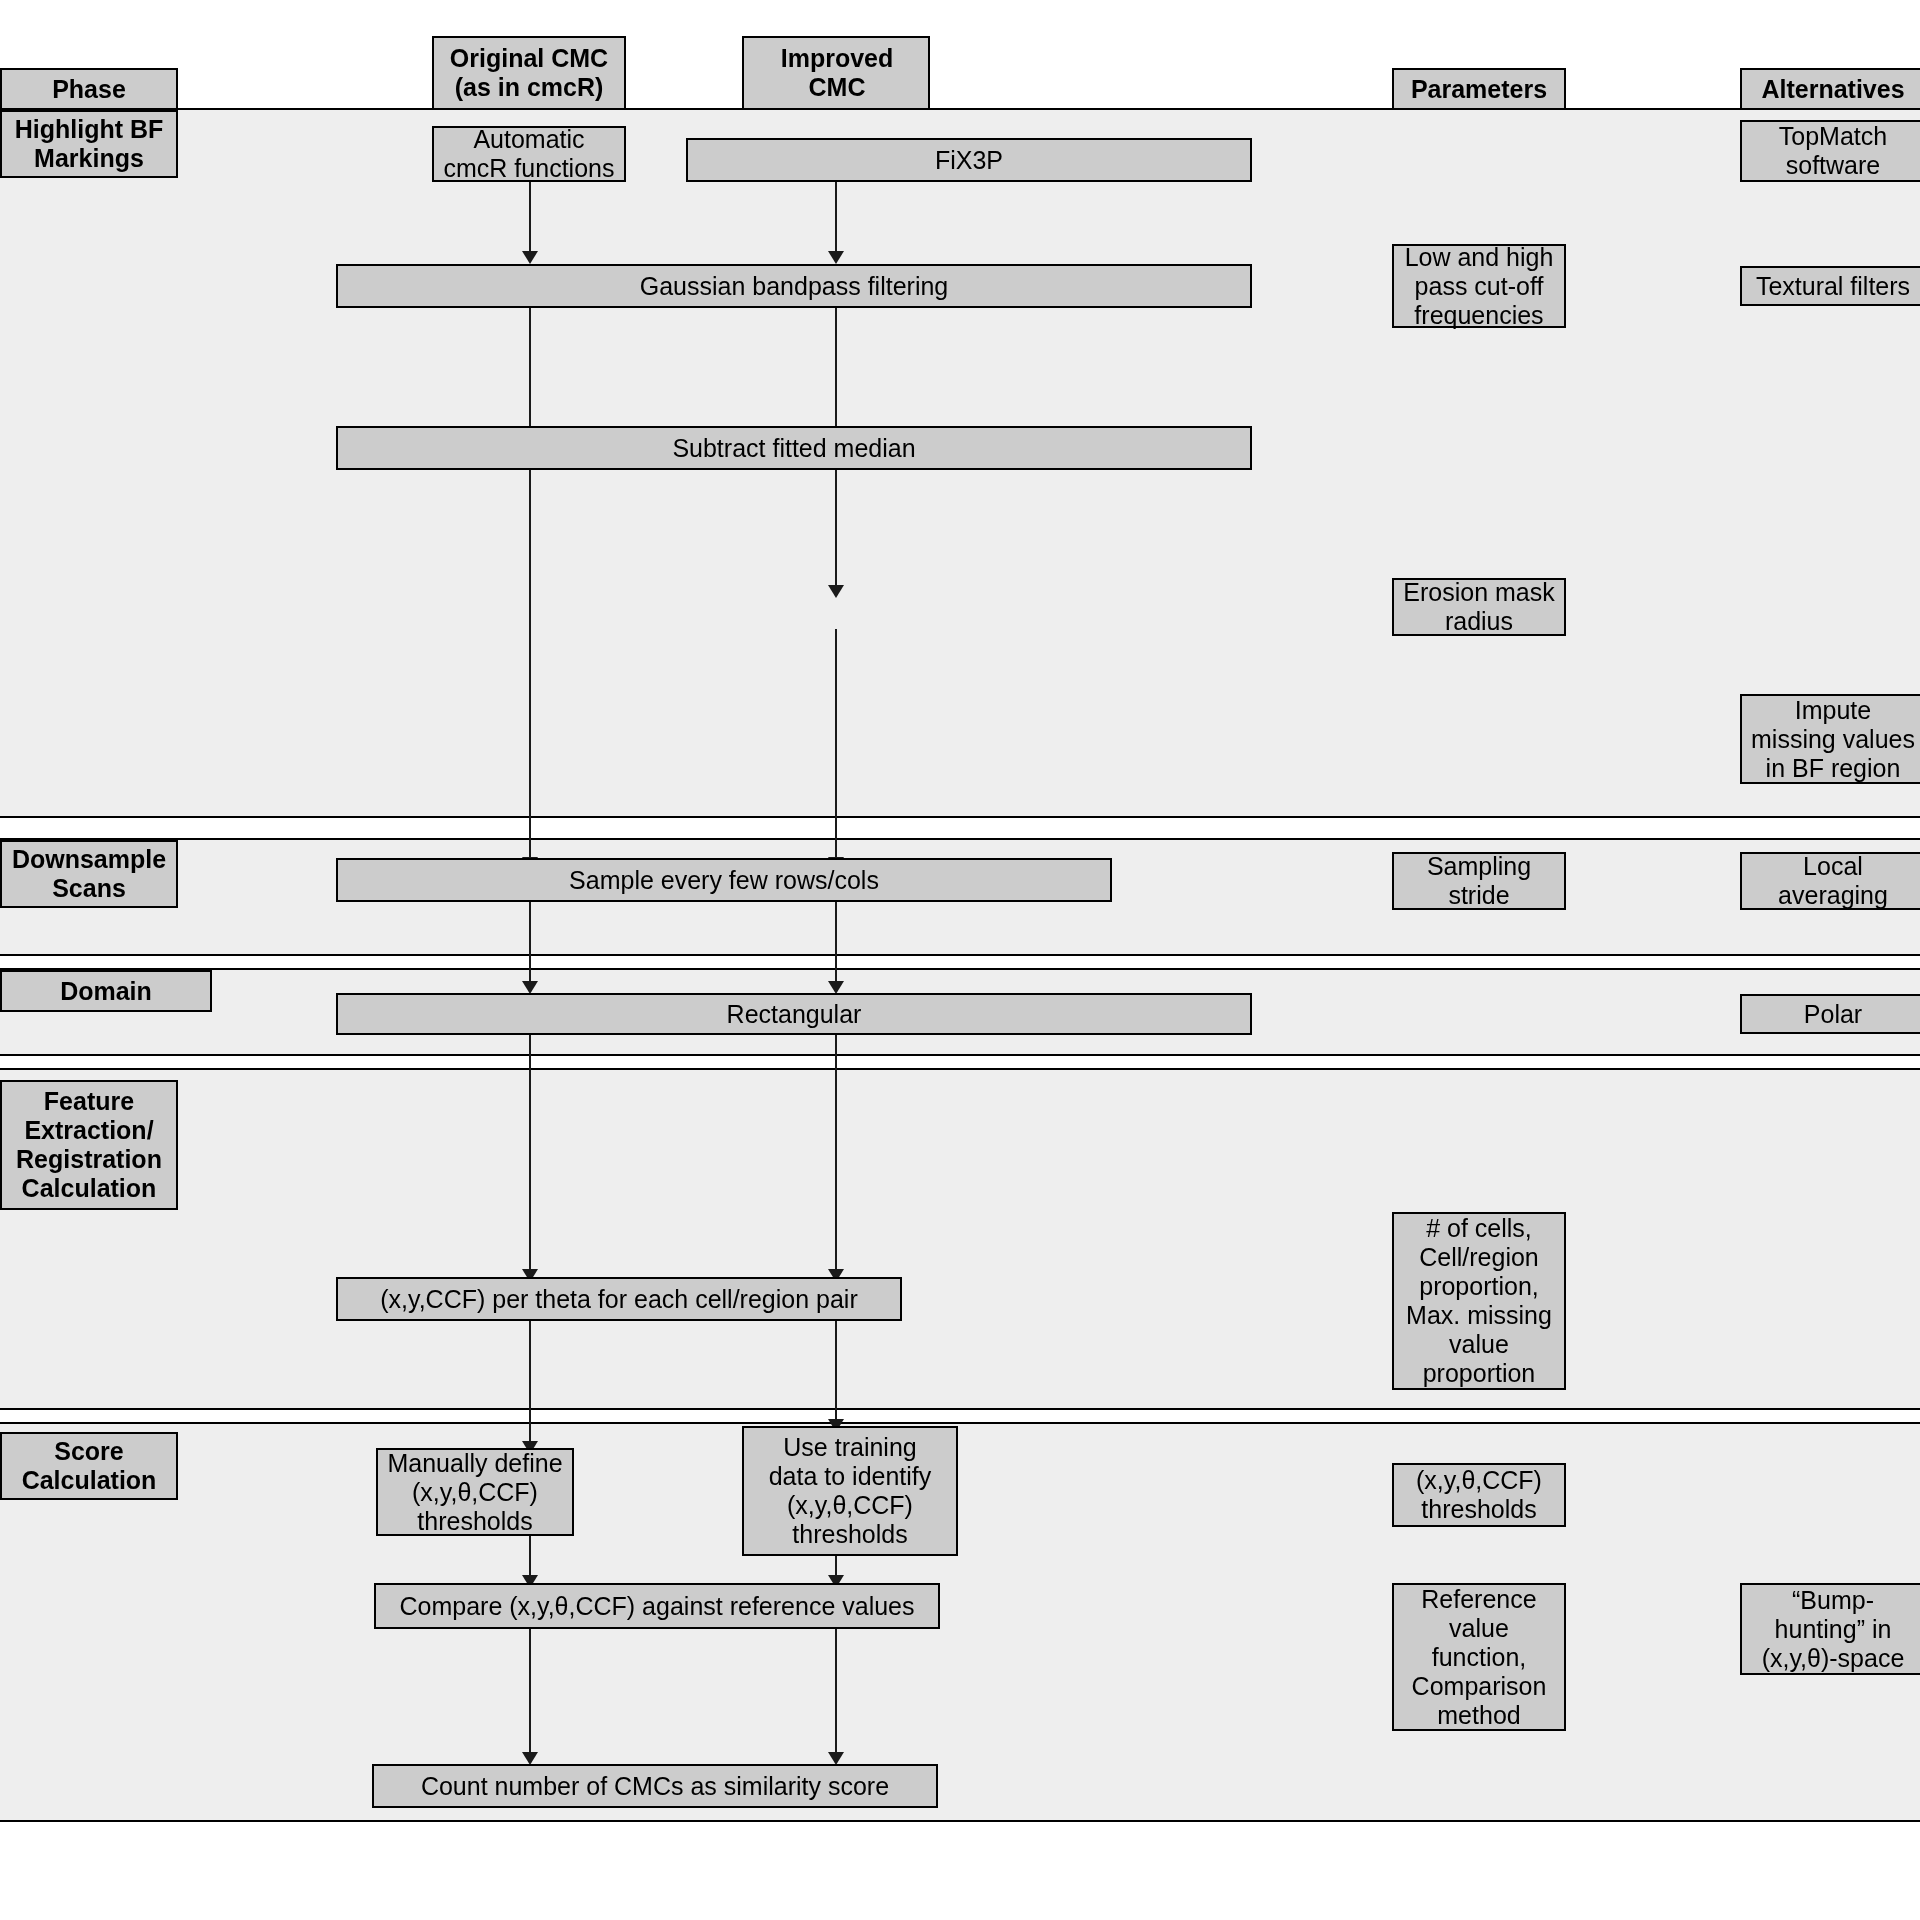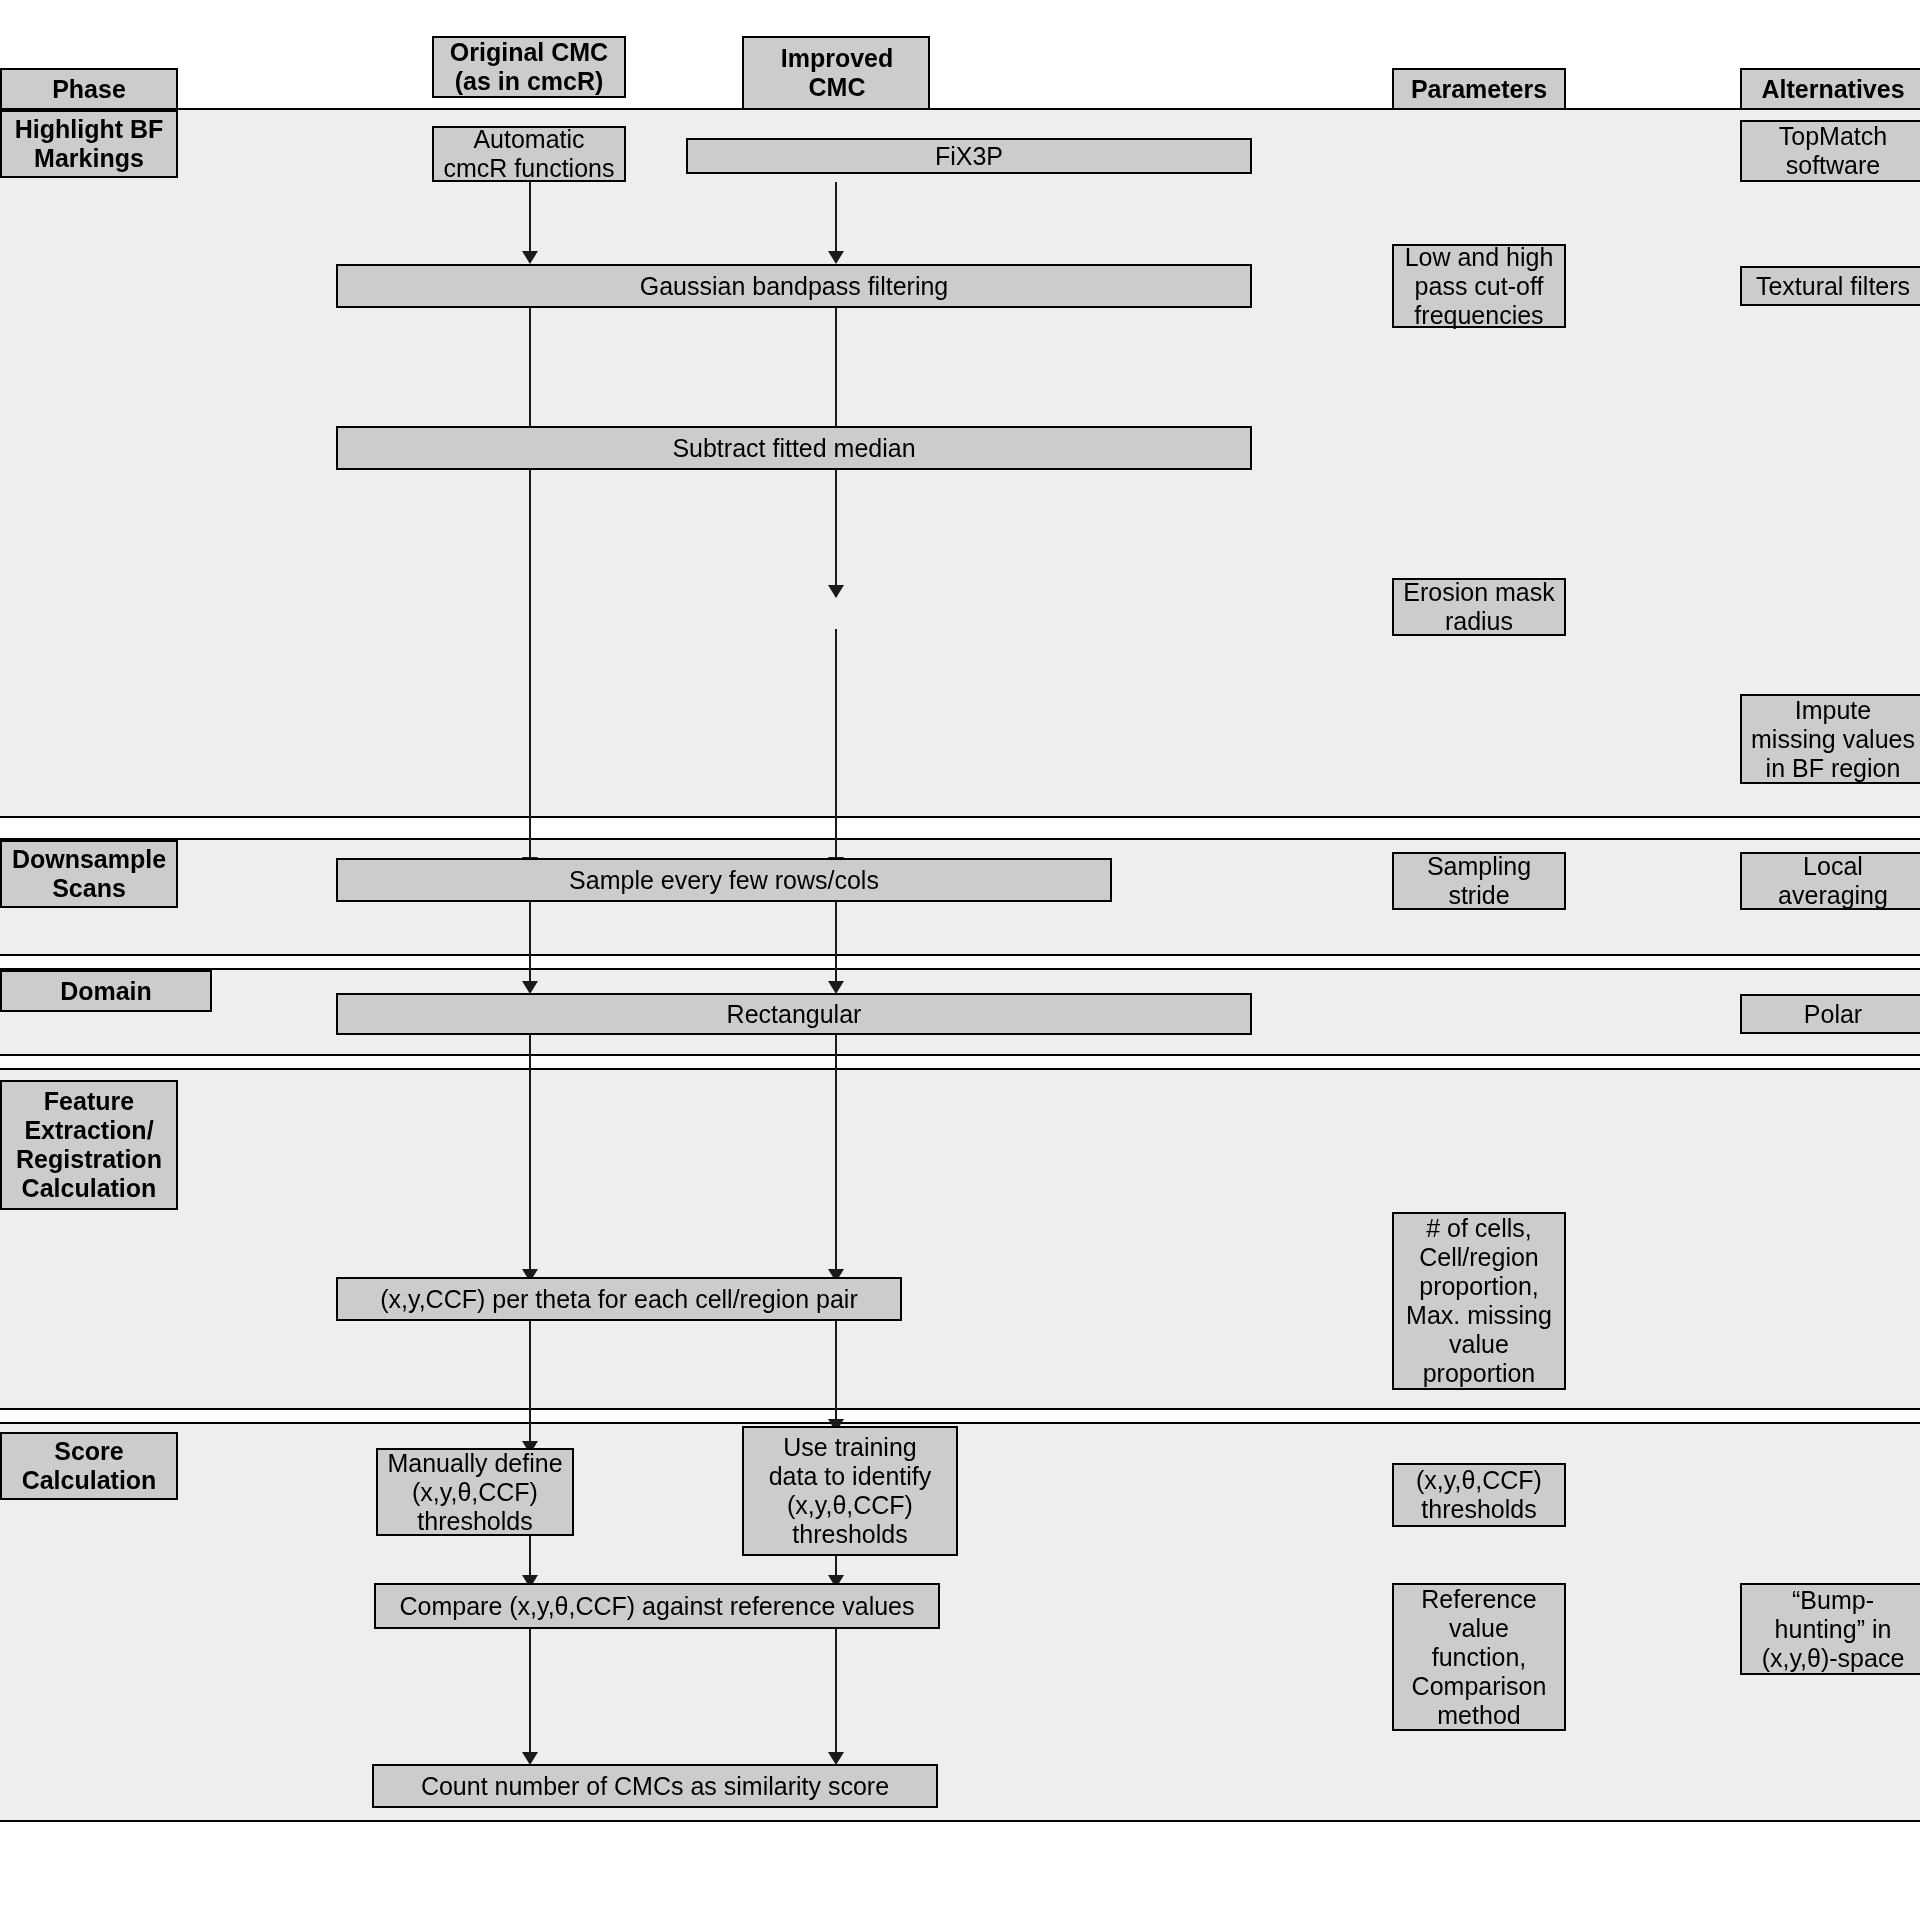--- a/index.html
+++ b/index.html
@@ -111,21 +111,21 @@
   <div class="vline" style="left:835px;top:1556px;height:26px;"></div>
   <div class="arrowhead" style="left:828px;top:1575px;"></div>
 
   <div class="vline" style="left:529px;top:1629px;height:130px;"></div>
   <div class="arrowhead" style="left:522px;top:1752px;"></div>
   <div class="vline" style="left:835px;top:1629px;height:130px;"></div>
   <div class="arrowhead" style="left:828px;top:1752px;"></div>
 
   <div class="box hdr" style="left:0px;top:68px;width:178px;height:42px;">Phase</div>
 
-  <div class="box hdr" style="left:432px;top:36px;width:194px;height:62px;">Original CMC
+  <div class="box hdr" style="left:432px;top:36px;width:194px;height:74px;">Original CMC
 (as in cmcR)</div>
 
   <div class="box hdr" style="left:742px;top:36px;width:188px;height:74px;padding-left:8px;">Improved
 CMC</div>
 
   <div class="box hdr" style="left:1392px;top:68px;width:174px;height:42px;">Parameters</div>
 
   <div class="box hdr" style="left:1740px;top:68px;width:186px;height:42px;">Alternatives</div>
 
   <div class="box phase" style="left:0px;top:110px;width:178px;height:68px;">Highlight BF
@@ -140,21 +140,21 @@
 Extraction/
 Registration
 Calculation</div>
 
   <div class="box phase" style="left:0px;top:1432px;width:178px;height:68px;">Score
 Calculation</div>
 
   <div class="box" style="left:432px;top:126px;width:194px;height:56px;">Automatic
 cmcR functions</div>
 
-  <div class="box" style="left:686px;top:138px;width:566px;height:36px;">FiX3P</div>
+  <div class="box" style="left:686px;top:138px;width:566px;height:44px;">FiX3P</div>
 
   <div class="box" style="left:336px;top:264px;width:916px;height:44px;">Gaussian bandpass filtering</div>
 
   <div class="box" style="left:336px;top:426px;width:916px;height:44px;">Subtract fitted median</div>
 
 
   <div class="box" style="left:1392px;top:244px;width:174px;height:84px;">Low and high
 pass cut-off
 frequencies</div>
 

